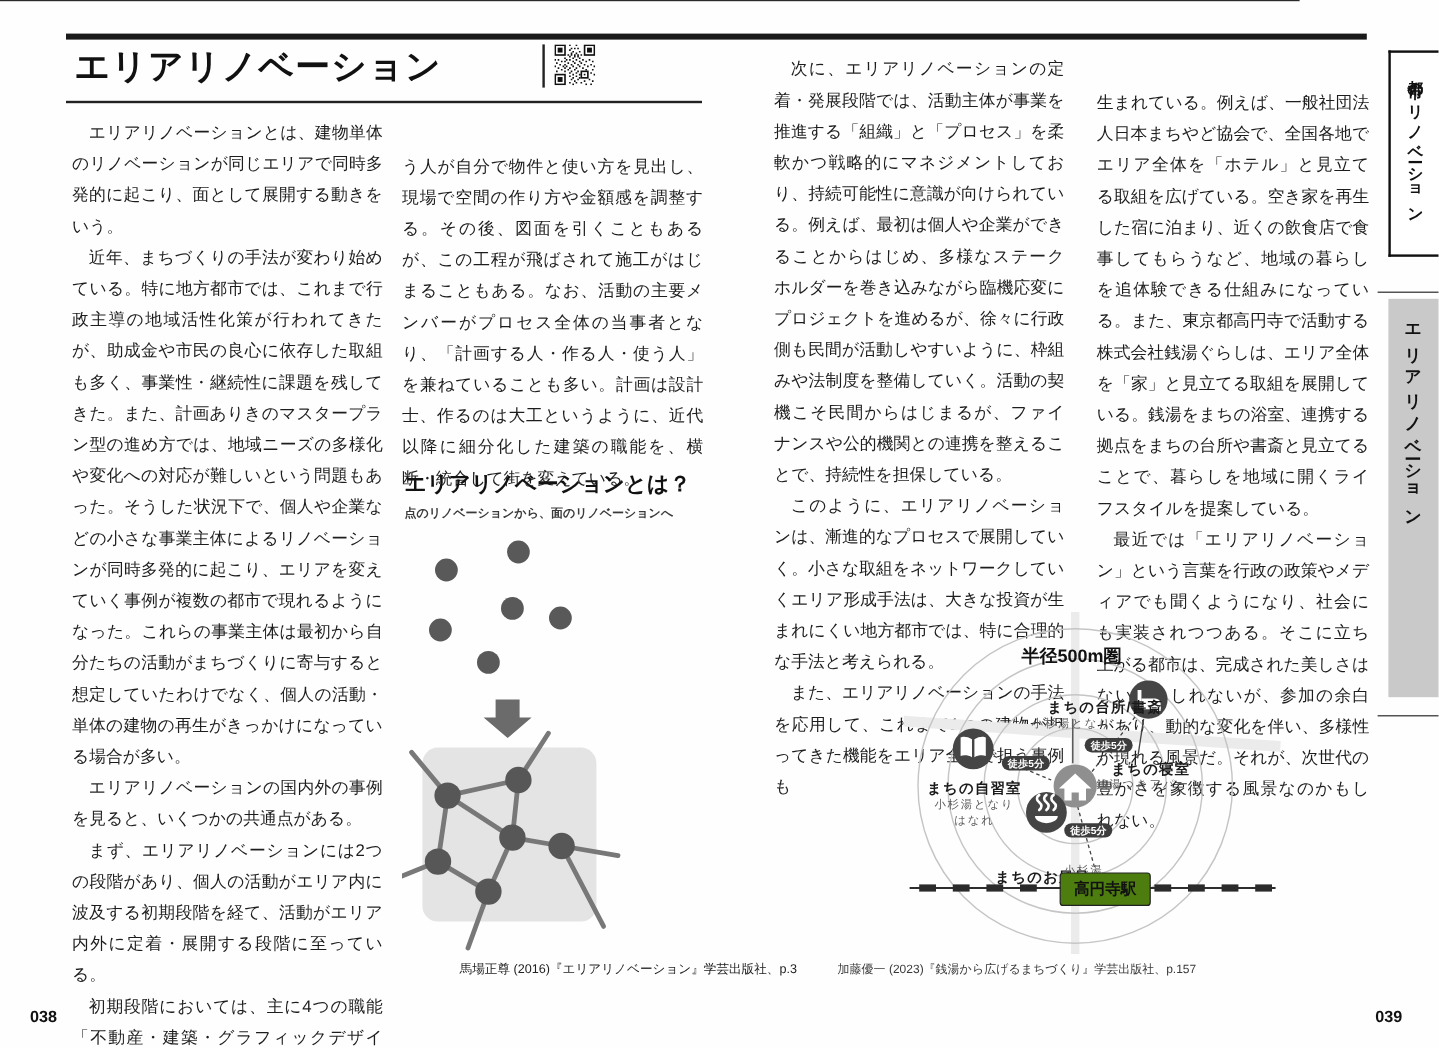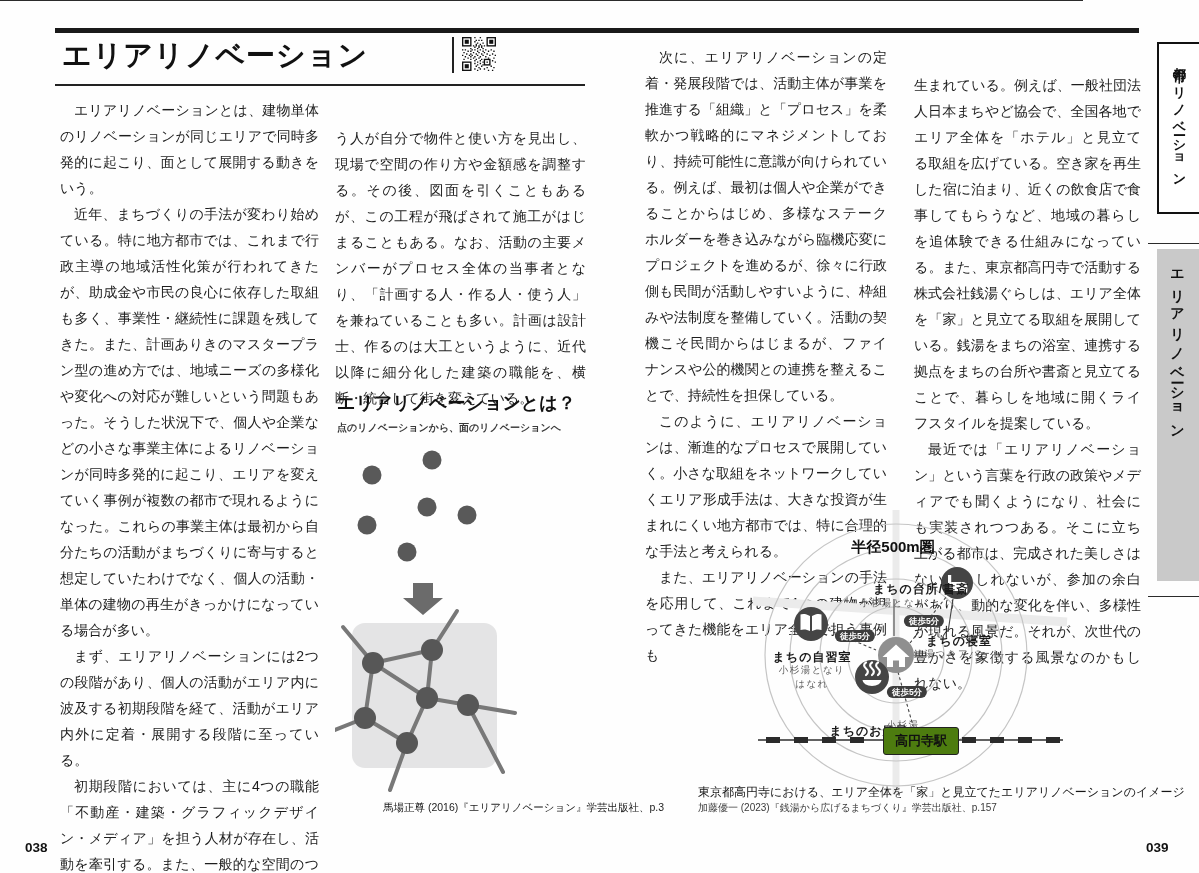--- a/index.html
+++ b/index.html
@@ -86,20 +86,21 @@
         <rect x="18" y="18" width="1" height="1" fill="#111"></rect>
     </g>
     <path fill="#111" d="M9 0h1v1h-1z M13 0h1v1h-1z M10 2h1v1h-1z M12 2h1v1h-1z M14 2h1v1h-1z M9 3h1v1h-1z M11 4h1v1h-1z M15 4h1v1h-1z M10 5h1v1h-1z M13 5h1v1h-1z M8 6h1v1h-1z M10 6h1v1h-1z M12 6h1v1h-1z M14 6h1v1h-1z M16 6h1v1h-1z M9 7h1v1h-1z M12 7h1v1h-1z M14 7h1v1h-1z M11 8h1v1h-1z M15 8h1v1h-1z M6 8h1v1h-1z M6 10h1v1h-1z M6 12h1v1h-1z M6 14h1v1h-1z M6 16h1v1h-1z M0 9h1v1h-1z M2 9h1v1h-1z M4 10h1v1h-1z M1 11h1v1h-1z M3 12h1v1h-1z M0 13h1v1h-1z M5 13h1v1h-1z M2 14h1v1h-1z M4 15h1v1h-1z M1 16h1v1h-1z M7 9h1v1h-1z M9 9h1v1h-1z M13 9h1v1h-1z M11 10h1v1h-1z M15 10h1v1h-1z M8 11h1v1h-1z M12 11h1v1h-1z M16 11h1v1h-1z M10 12h1v1h-1z M14 12h1v1h-1z M7 13h1v1h-1z M11 13h1v1h-1z M15 13h1v1h-1z M9 14h1v1h-1z M13 14h1v1h-1z M8 15h1v1h-1z M12 15h1v1h-1z M10 16h1v1h-1z M14 16h1v1h-1z M17 9h1v1h-1z M21 9h1v1h-1z M19 10h1v1h-1z M23 10h1v1h-1z M18 12h1v1h-1z M22 12h1v1h-1z M20 13h1v1h-1z M24 13h1v1h-1z M17 14h1v1h-1z M19 15h1v1h-1z M23 15h1v1h-1z M9 17h1v1h-1z M13 17h1v1h-1z M22 17h1v1h-1z M11 18h1v1h-1z M15 18h1v1h-1z M24 18h1v1h-1z M9 19h1v1h-1z M13 19h1v1h-1z M11 20h1v1h-1z M15 20h1v1h-1z M10 21h1v1h-1z M14 21h1v1h-1z M21 21h1v1h-1z M12 22h1v1h-1z M18 22h1v1h-1z M23 22h1v1h-1z M9 23h1v1h-1z M13 23h1v1h-1z M16 23h1v1h-1z M11 24h1v1h-1z M19 24h1v1h-1z M22 24h1v1h-1z"></path>
   </svg>
 
   <div class="rule title-underline"></div>
 
   <div class="col c1">
     <p>エリアリノベーションとは、建物単体のリノベーションが同じエリアで同時多発的に起こり、面として展開する動きをいう。</p>
     <p>近年、まちづくりの手法が変わり始めている。特に地方都市では、これまで行政主導の地域活性化策が行われてきたが、助成金や市民の良心に依存した取組も多く、事業性・継続性に課題を残してきた。また、計画ありきのマスタープラン型の進め方では、地域ニーズの多様化や変化への対応が難しいという問題もあった。そうした状況下で、個人や企業などの小さな事業主体によるリノベーションが同時多発的に起こり、エリアを変えていく事例が複数の都市で現れるようになった。これらの事業主体は最初から自分たちの活動がまちづくりに寄与すると想定していたわけでなく、個人の活動・単体の建物の再生がきっかけになっている場合が多い。</p>
+    <p>エリアリノベーションの国内外の事例を見ると、いくつかの共通点がある。</p>
     <p>まず、エリアリノベーションには2つの段階があり、個人の活動がエリア内に波及する初期段階を経て、活動がエリア内外に定着・展開する段階に至っている。</p>
     <p>初期段階においては、主に4つの職能「不動産・建築・グラフィックデザイン・メディア」を担う人材が存在し、活動を牽引する。また、一般的な空間のつくり方は「計画する人→作る人→使う人」という順番だが、そのプロセスが逆転する傾向にある。例えば、使</p>
   </div>
 
   <div class="col c2">
     <p class="noindent">う人が自分で物件と使い方を見出し、現場で空間の作り方や金額感を調整する。その後、図面を引くこともあるが、この工程が飛ばされて施工がはじまることもある。なお、活動の主要メンバーがプロセス全体の当事者となり、「計画する人・作る人・使う人」を兼ねていることも多い。計画は設計士、作るのは大工というように、近代以降に細分化した建築の職能を、横断・統合して街を変えている。</p>
   </div>
 
   <div class="fig1-heading">エリアリノベーションとは？</div>
   <div class="fig1-sub">点のリノベーションから、面のリノベーションへ</div>
@@ -232,21 +233,20 @@
   <div class="f2label spot-sub" style="left:903px;top:719px;">小杉湯</div>
 
   <div class="walk-badge" style="left:924px;top:615px;">徒歩5分</div>
   <div class="walk-badge" style="left:855px;top:630px;">徒歩5分</div>
   <div class="walk-badge" style="left:907px;top:686px;">徒歩5分</div>
 
   <div class="station-box">
     <span>高円寺駅</span>
   </div>
 
-  <div class="fig2-cap1">東京都高円寺における、エリア全体を「家」と見立てたエリアリノベーションのイメージ</div>
   <div class="fig2-cap2">加藤優一 (2023)『銭湯から広げるまちづくり』学芸出版社、p.157</div>
 
   <div class="bottom-rule"></div>
   <div class="pageno pn-left">038</div>
   <div class="pageno pn-right">039</div>
 
   <div class="side-tab tab1">
     <span>都市のリノベーション</span>
   </div>
   <div class="sideline sl1"></div>

